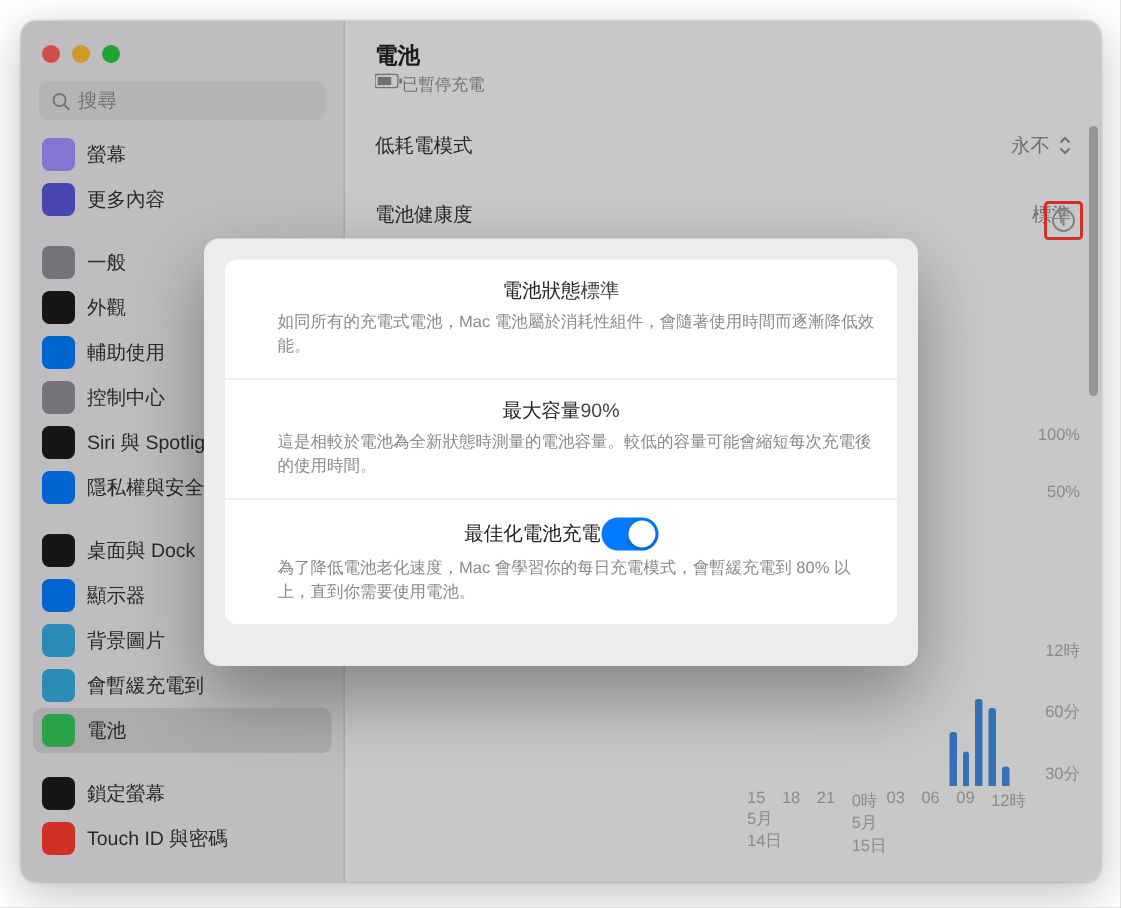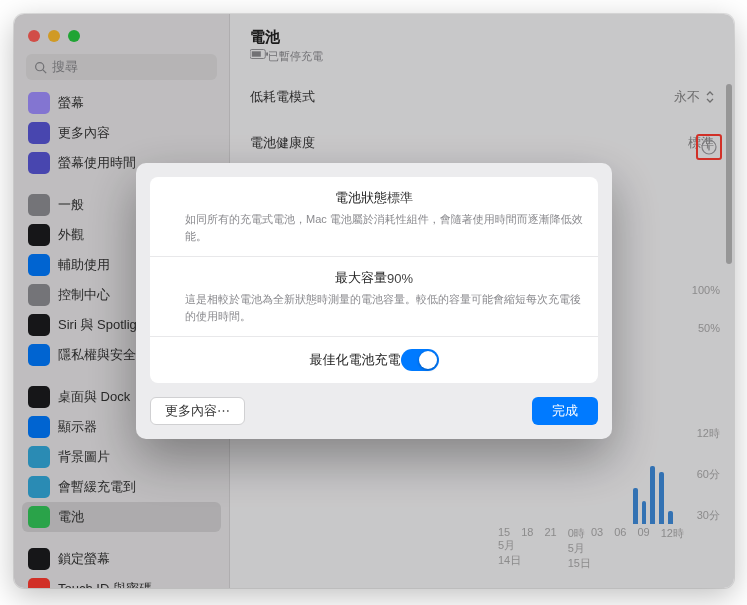--- a/index.html
+++ b/index.html
@@ -74,24 +74,20 @@
     </div>
     <div class="slist" id="slist">
         <div class="sitem">
           <div class="sicon" style="background:#a08fff"></div>
           <span>螢幕</span>
         </div>
         <div class="sitem">
           <div class="sicon" style="background:#5856d6"></div>
           <span>更多內容</span>
         </div>
-        <div class="sitem">
-          <div class="sicon" style="background:#5856d6"></div>
-          <span>螢幕使用時間</span>
-        </div>
         <div class="sdiv"></div>
         <div class="sitem">
           <div class="sicon" style="background:#8e8e93"></div>
           <span>一般</span>
         </div>
         <div class="sitem">
           <div class="sicon" style="background:#1c1c1e"></div>
           <span>外觀</span>
         </div>
         <div class="sitem">
@@ -261,21 +257,18 @@
             <span class="mrow-title">最大容量</span>
             <span class="mrow-val">90%</span>
           </div>
           <div class="mrow-desc">這是相較於電池為全新狀態時測量的電池容量。較低的容量可能會縮短每次充電後的使用時間。</div>
         </div>
         <div class="mrow">
           <div class="mrow-top">
             <span class="mrow-title">最佳化電池充電</span>
             <div class="toggle"></div>
           </div>
-        </div>
-      </div>
-      <div class="mbtns">
-        <button class="btn sec">更多內容⋯</button>
-        <button class="btn pri">完成</button>
+          <div class="mrow-desc">為了降低電池老化速度，Mac 會學習你的每日充電模式，會暫緩充電到 80% 以上，直到你需要使用電池。</div>
+        </div>
       </div>
     </div>
   </div>
 </div>
 
 </body></html>

